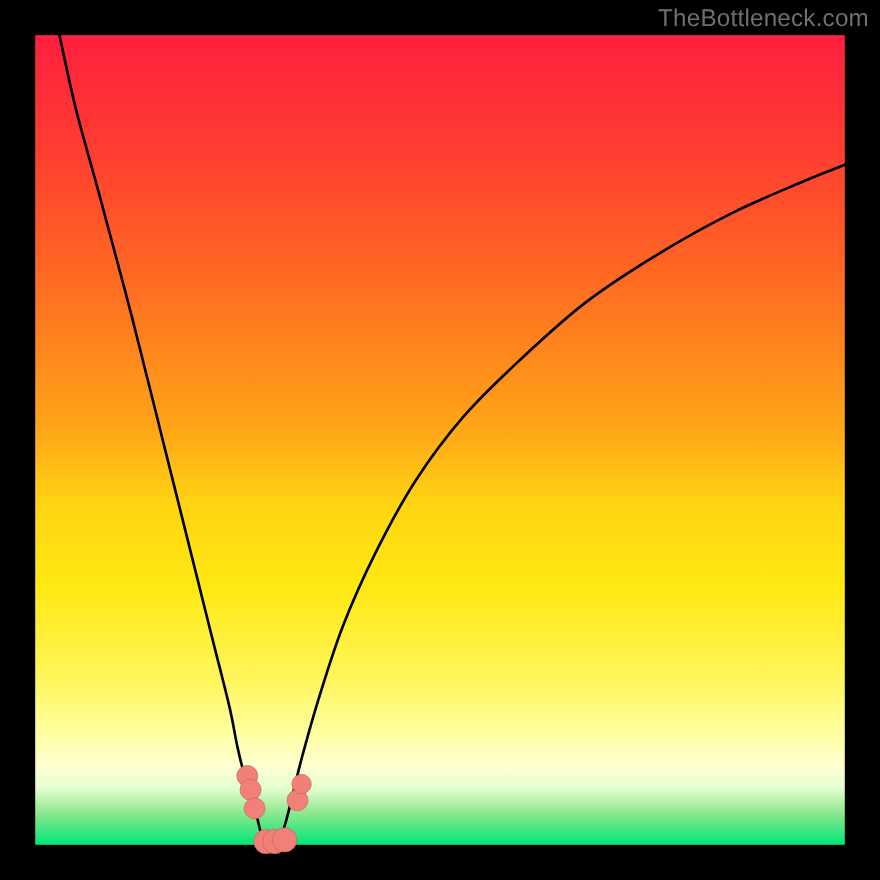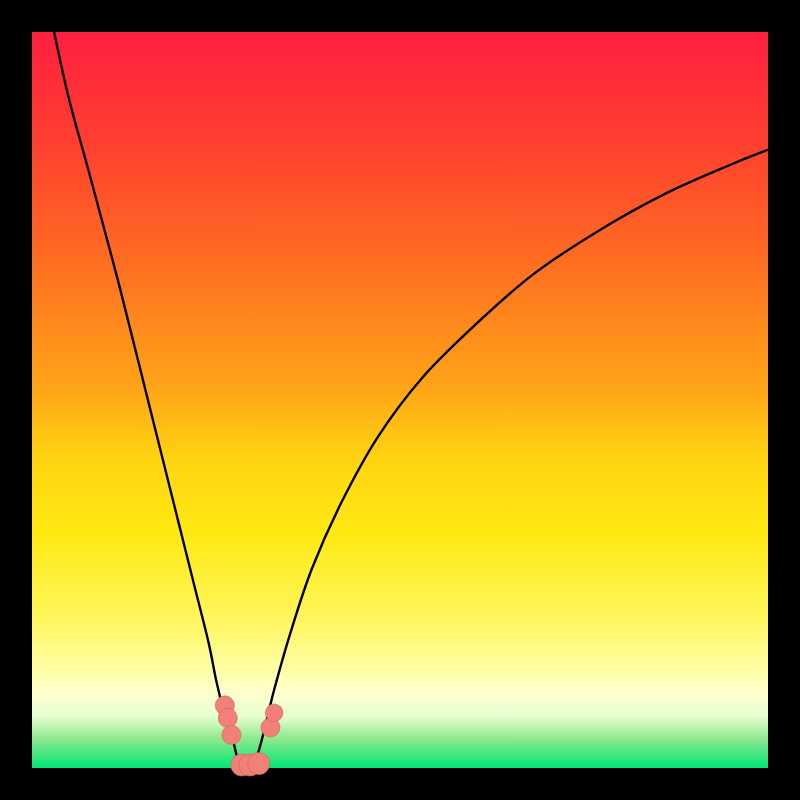--- a/index.html
+++ b/index.html
@@ -71,13 +71,14 @@
           <circle cx="195.78" cy="685.95" r="9.57" fill="#f08078" stroke="#d06058" stroke-width="0.6"></circle>
           <circle cx="199.46" cy="702.88" r="9.57" fill="#f08078" stroke="#d06058" stroke-width="0.6"></circle>
           <circle cx="209.76" cy="733.06" r="11.04" fill="#f08078" stroke="#d06058" stroke-width="0.6"></circle>
           <circle cx="217.86" cy="733.06" r="11.04" fill="#f08078" stroke="#d06058" stroke-width="0.6"></circle>
           <circle cx="226.69" cy="731.58" r="11.04" fill="#f08078" stroke="#d06058" stroke-width="0.6"></circle>
           <circle cx="238.46" cy="695.52" r="9.57" fill="#f08078" stroke="#d06058" stroke-width="0.6"></circle>
           <circle cx="242.14" cy="680.80" r="8.83" fill="#f08078" stroke="#d06058" stroke-width="0.6"></circle>
         </g>
     </svg>
   </div>
+  <div class="watermark">TheBottleneck.com</div>
 </div>
 
 </body></html>

